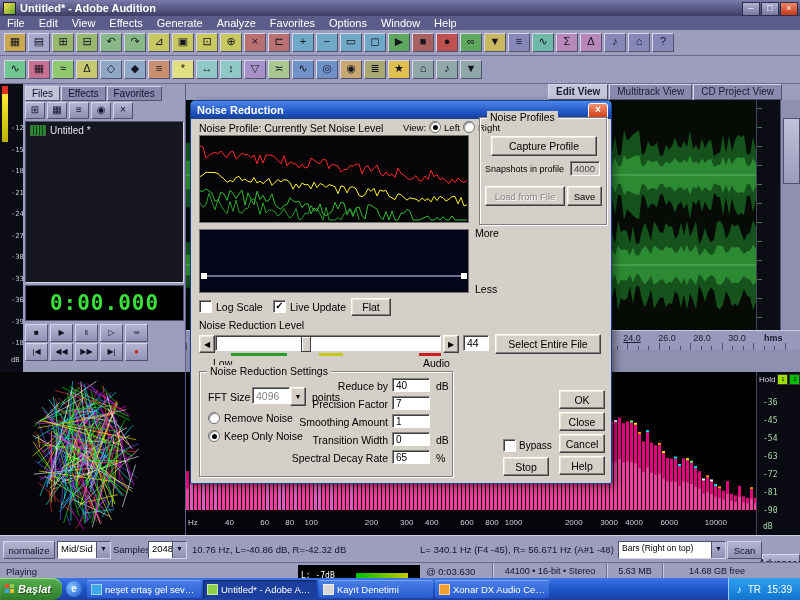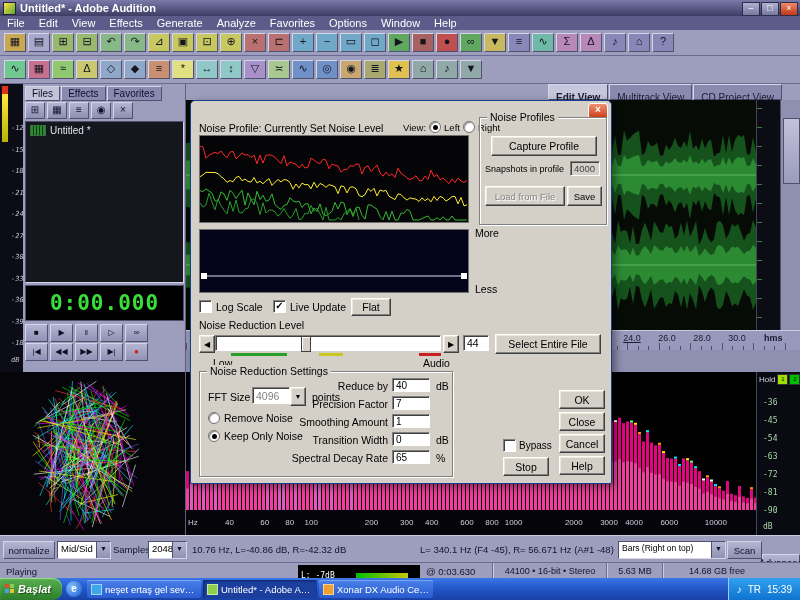--- a/index.html
+++ b/index.html
@@ -19,27 +19,27 @@
   .mitem{color:#fff;font-size:11px;padding:0 7px;}
   .tbar{left:0;width:800px;background:#9d9dbd;display:flex;align-items:center;gap:2px;
     padding-left:4px;box-sizing:border-box;border-bottom:1px solid #6a6a92;}
   #tb1{top:30px;height:26px;}
   #tb2{top:56px;height:28px;}
   .ticon{width:20px;height:17px;border:1px solid;border-color:#d6d6ea #50506f #50506f #d6d6ea;
     font-size:11px;line-height:15px;text-align:center;color:#15151f;flex:none;}
   
   #vtabs{left:548px;top:84px;height:16px;display:flex;gap:1px;}
   .vtab{background:#8a8ab0;border:1px solid;border-color:#d6d6ea #50506f #50506f #d6d6ea;
-    font-size:10px;padding:7px 7px;color:#1a1a30;white-space:nowrap;}
+    font-size:10px;padding:1px 7px;color:#1a1a30;white-space:nowrap;}
   .vtab.act{background:#c6c6dc;font-weight:bold;}
   
   #meter{left:0;top:84px;width:23px;height:288px;background:#0c0c16;border-right:1px solid #5c5c84;}
   #meter .cap{position:absolute;left:2px;top:2px;width:6px;height:8px;background:#e03020;}
   #meter .bar{position:absolute;left:2px;top:10px;width:6px;height:48px;background:linear-gradient(#ffe83a,#b8b400);}
-  .mlabel{position:absolute;left:11px;color:#c8c8d8;font-size:7px;font-family:"DejaVu Sans Mono",monospace;font-style:italic;}
+  .mlabel{position:absolute;left:11px;color:#c8c8d8;font-size:7px;font-family:"DejaVu Sans Mono",monospace;}
   
   #files{left:23px;top:84px;width:163px;height:288px;background:#9d9dbd;border-right:1px solid #5c5c84;box-sizing:border-box;}
   #ftabs{position:absolute;left:2px;top:2px;display:flex;gap:1px;}
   .ftab{background:#8a8ab0;border:1px solid;border-color:#d6d6ea #50506f #50506f #d6d6ea;font-size:10px;padding:0 6px;height:13px;line-height:13px;}
   .ftab.act{background:#c2c2d8;}
   #ficons{position:absolute;left:2px;top:18px;display:flex;gap:2px;}
   .ficon{width:18px;height:15px;background:linear-gradient(#b4b4d2,#8f8fb2);border:1px solid;
     border-color:#d6d6ea #50506f #50506f #d6d6ea;font-size:10px;line-height:14px;text-align:center;}
   #filelist{position:absolute;left:2px;top:37px;width:157px;height:160px;background:#16161f;
     border:1px solid;border-color:#50506f #d6d6ea #d6d6ea #50506f;}
@@ -1039,20 +1039,23 @@
       <span class="lab">L: -7dB</span>
       <span class="bar"></span>
     </div>
     <span class="stxt" style="left:426px;top:3px;">@ 0:03.630</span>
     <div class="cell" style="left:492px;width:114px;">44100 • 16-bit • Stereo</div>
     <div class="cell" style="left:606px;width:56px;">5.63 MB</div>
     <div class="cell" style="left:662px;width:108px;">14.68 GB free</div>
   </div>
 
   <div id="dlg" class="abs">
+    <div id="dlgtitle">
+      <span>Noise Reduction</span>
+    </div>
     <div id="dlgclose">×</div>
 
     <span class="dtext" style="left:8px;top:21px;">Noise Profile: Currently Set Noise Level</span>
     <div class="hrow" style="left:212px;top:20px;gap:3px;font-size:9.5px;">
       <span>View:</span>
       <span class="rad sel"></span>
       <span>Left</span>
       <span class="rad"></span>
       <span>Right</span>
     </div>
@@ -1162,20 +1165,24 @@
     <div id="tbitems" style="display:flex;">
         <div class="tkbtn">
           <span class="tkico" style="background: rgb(62, 167, 232);"></span>
           <span>neşet ertaş gel sevelim...</span>
         </div>
         <div class="tkbtn act">
           <span class="tkico" style="background: rgb(143, 206, 74);"></span>
           <span>Untitled* - Adobe Au...</span>
         </div>
         <div class="tkbtn">
+          <span class="tkico" style="background: rgb(216, 216, 216);"></span>
+          <span>Kayıt Denetimi</span>
+        </div>
+        <div class="tkbtn">
           <span class="tkico" style="background: rgb(240, 160, 48);"></span>
           <span>Xonar DX Audio Center</span>
         </div>
       </div>
     <div id="tray">
       <span>♪</span>
       <span>TR</span>
       <span>15:39</span>
     </div>
   </div>

